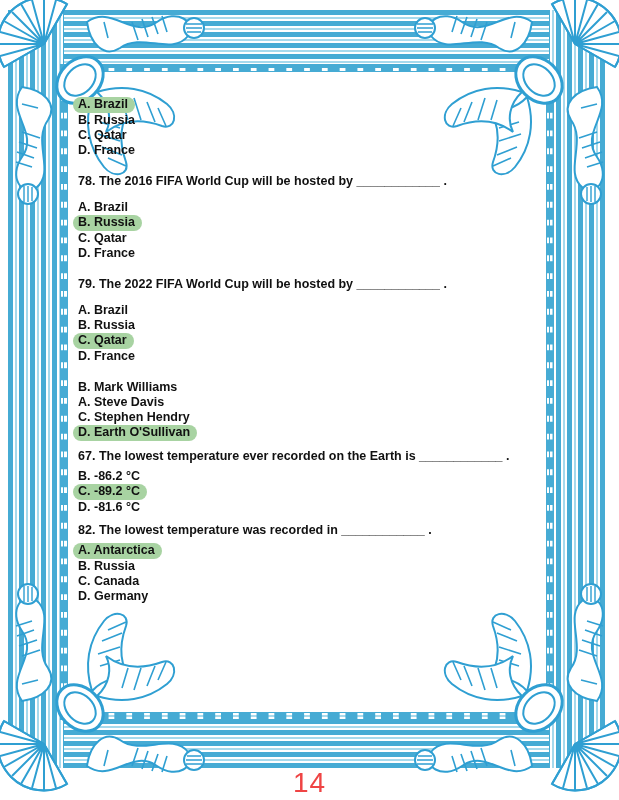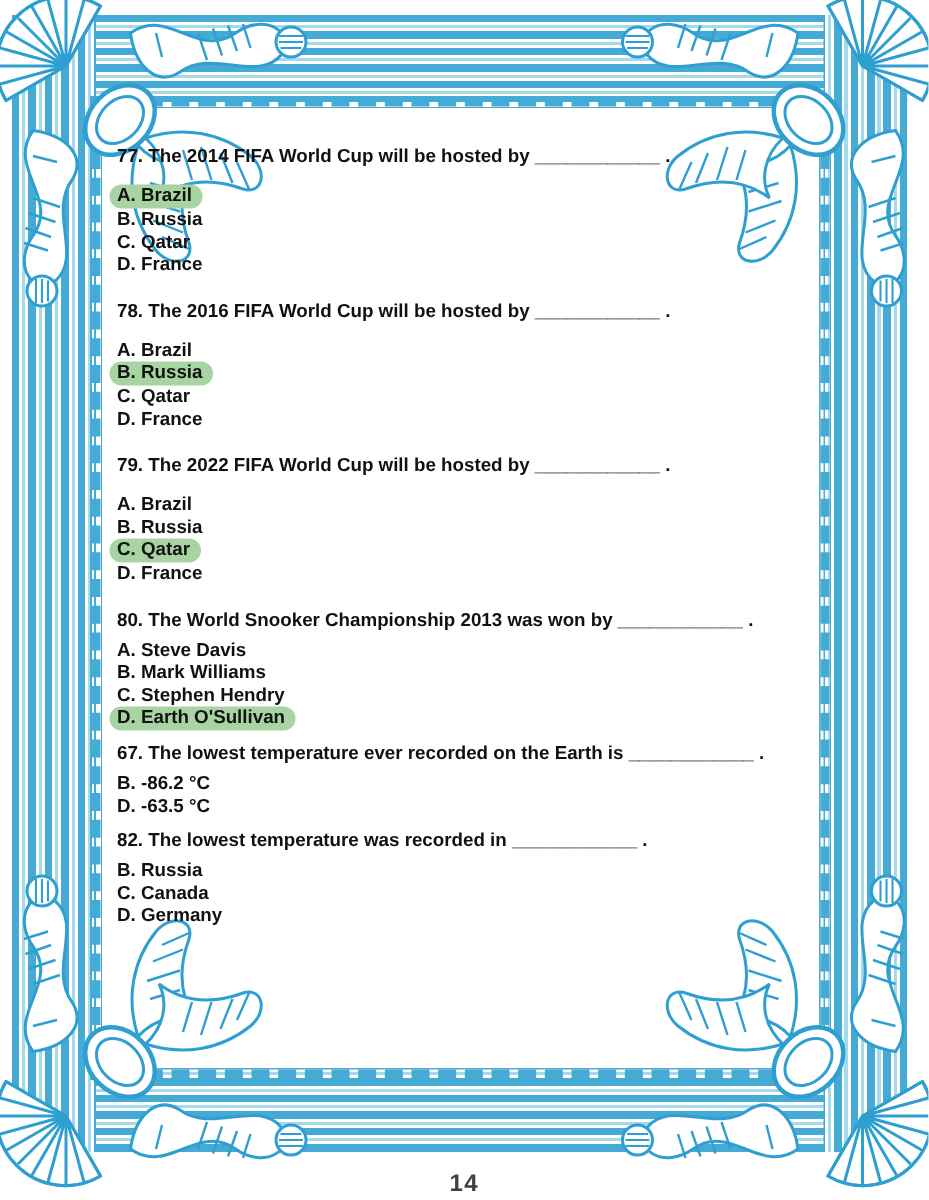--- a/index.html
+++ b/index.html
@@ -96,21 +96,21 @@
     background:var(--green);
     border-radius:8px;
     padding:0 7px 1px 5px;
     margin-left:-5px;
   }
   
   .page-number{
     position:absolute;z-index:4;
     left:0;bottom:1px;width:100%;
     text-align:center;
-    font-size:16px;font-weight:700;color:#404040;
+    font-size:28px;font-weight:400;color:#ef4444;
     letter-spacing:1px;
   }
 </style>
 </head>
 <body>
 
 <svg class="svg-defs" aria-hidden="true">
   <defs>
     <symbol id="corner-ornament" viewBox="0 0 220 220">
       <g stroke="currentColor" stroke-width="2" fill="none">
@@ -159,21 +159,20 @@
     </svg>
   <svg class="corner bl">
       <use href="#corner-ornament" xlink:href="#corner-ornament"></use>
     </svg>
   <svg class="corner br">
       <use href="#corner-ornament" xlink:href="#corner-ornament"></use>
     </svg>
 
   <div class="content">
   <section class="question wide">
-    <p class="q-line"><span class="q-num">77.</span> <span class="q-text">The 2014 FIFA World Cup will be hosted by ____________ .</span></p>
     <div class="options">
   <div class="option"><span class="option-label hl">A. Brazil</span></div>
 
   <div class="option"><span class="option-label">B. Russia</span></div>
 
   <div class="option"><span class="option-label">C. Qatar</span></div>
 
   <div class="option"><span class="option-label">D. France</span></div>
 </div>
   </section>
@@ -198,46 +197,47 @@
 
   <div class="option"><span class="option-label">B. Russia</span></div>
 
   <div class="option"><span class="option-label hl">C. Qatar</span></div>
 
   <div class="option"><span class="option-label">D. France</span></div>
 </div>
   </section>
 
   <section class="question tight">
-    <p class="q-line"><span class="q-num">80.</span> <span class="q-text">The World Snooker Championship 2013 was won by ____________ .</span></p>
-    <div class="options">
+    <div class="options">
+  <div class="option"><span class="option-label">B. Mark Williams</span></div>
+
   <div class="option"><span class="option-label">A. Steve Davis</span></div>
-
-  <div class="option"><span class="option-label">B. Mark Williams</span></div>
 
   <div class="option"><span class="option-label">C. Stephen Hendry</span></div>
 
   <div class="option"><span class="option-label hl">D. Earth O'Sullivan</span></div>
 </div>
   </section>
 
   <section class="question tight">
     <p class="q-line"><span class="q-num">67.</span> <span class="q-text">The lowest temperature ever recorded on the Earth is ____________ .</span></p>
     <div class="options">
 
   <div class="option"><span class="option-label">B. -86.2 °C</span></div>
 
-
-  <div class="option"><span class="option-label">D. -63.5 °C</span></div>
+  <div class="option"><span class="option-label hl">C. -89.2 °C</span></div>
+
+  <div class="option"><span class="option-label">D. -81.6 °C</span></div>
 </div>
   </section>
 
   <section class="question tight">
     <p class="q-line"><span class="q-num">82.</span> <span class="q-text">The lowest temperature was recorded in ____________ .</span></p>
     <div class="options">
+  <div class="option"><span class="option-label hl">A. Antarctica</span></div>
 
   <div class="option"><span class="option-label">B. Russia</span></div>
 
   <div class="option"><span class="option-label">C. Canada</span></div>
 
   <div class="option"><span class="option-label">D. Germany</span></div>
 </div>
   </section>
 </div>
 

